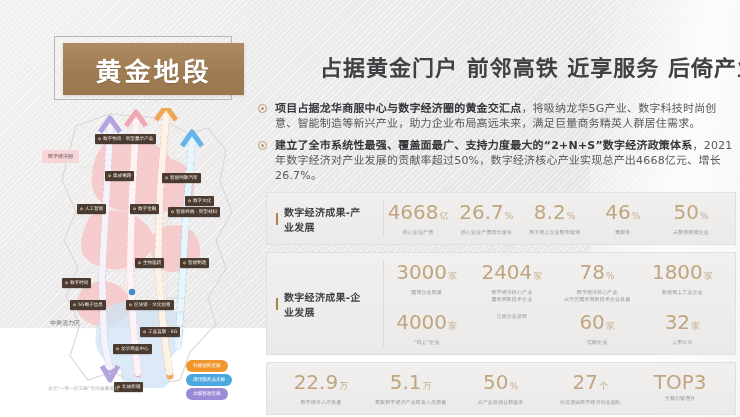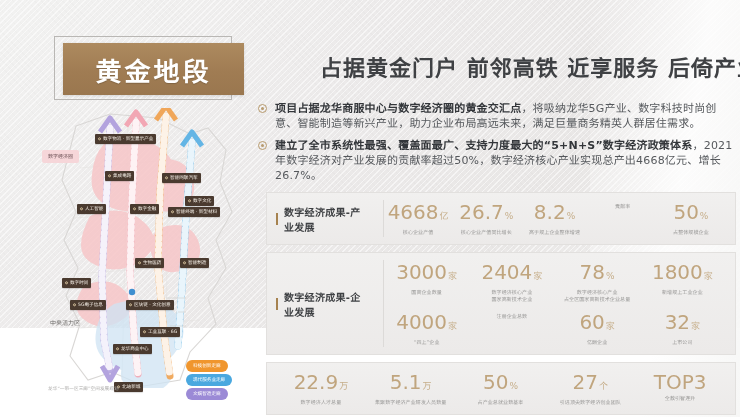--- a/index.html
+++ b/index.html
@@ -169,21 +169,21 @@
 
   <div id="headline" class="layer">占据黄金门户 前邻高铁 近享服务 后倚产业</div>
 
   <div id="bullets" class="layer">
     <div class="bullet">
       <span class="bullet-icon"></span>
       <span class="bullet-text"><b>项目占据龙华商服中心与数字经济圈的黄金交汇点</b><span>，将吸纳龙华5G产业、数字科技时尚创意、智能制造等新兴产业，助力企业布局高远未来，满足巨量商务精英人群居住需求。</span></span>
     </div>
     <div class="bullet">
       <span class="bullet-icon"></span>
-      <span class="bullet-text"><b>建立了全市系统性最强、覆盖面最广、支持力度最大的“5+N+S”数字经济政策体系</b><span>，2021年数字经济对产业发展的贡献率超过50%，数字经济核心产业实现总产出4668亿元、增长26.7%。</span></span>
+      <span class="bullet-text"><b>建立了全市系统性最强、覆盖面最广、支持力度最大的“2+N+S”数字经济政策体系</b><span>，2021年数字经济对产业发展的贡献率超过50%，数字经济核心产业实现总产出4668亿元、增长26.7%。</span></span>
     </div>
   </div>
 
   <div id="cards" class="layer">
       <div class="card">
         <div class="card-label">
           <span class="bar"></span>
           <span class="txt">数字经济成果-产业发展</span>
         </div>
         <div class="card-stats">
@@ -194,20 +194,21 @@
             </div>
             <div class="stat">
               <div class="stat-val">26.7<span class="unit">%</span></div>
               <div class="stat-sub">核心企业产值同比增长</div>
             </div>
             <div class="stat">
               <div class="stat-val">8.2<span class="unit">%</span></div>
               <div class="stat-sub">高于规上企业整体增速</div>
             </div>
             <div class="stat">
+              <div class="stat-val">46<span class="unit">%</span></div>
               <div class="stat-sub">贡献率</div>
             </div>
             <div class="stat">
               <div class="stat-val">50<span class="unit">%</span></div>
               <div class="stat-sub">占整体规模企业</div>
             </div>
           </div>
         </div>
       </div>
       <div class="card">

